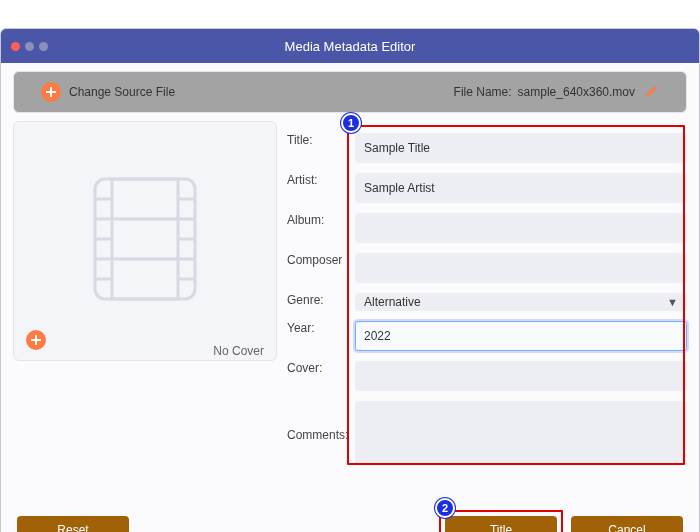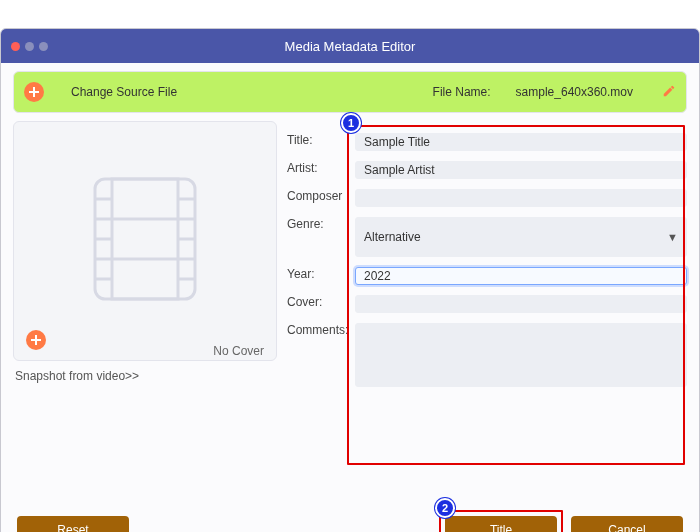--- a/index.html
+++ b/index.html
@@ -14,23 +14,23 @@
     padding: 0 10px;
   }
   .traffic { display: flex; gap: 5px; }
   .dot { width: 9px; height: 9px; border-radius: 50%; }
   .dot.red { background: #ff5f56; }
   .dot.grey { background: #8a8fbc; }
   .title { position: absolute; left: 0; right: 0; text-align: center; color: #fff; font-size: 13px; font-weight: 500; pointer-events: none; }
 
   .toolbar {
     height: 42px; margin: 8px 12px 4px 12px;
-    background: #bef264; border: 1px solid #e3e4ec; border-radius: 6px;
-    display: flex; align-items: center; padding: 0 10px;
-    font-size: 12px; color: #444; gap: 19px;
+    background: #a3a3a3; border: 1px solid #e3e4ec; border-radius: 6px;
+    display: flex; align-items: center; padding: 0 27px;
+    font-size: 12px; color: #444;
   }
   .plus-badge {
     width: 20px; height: 20px; border-radius: 50%; background: #ff7a45;
     display: inline-flex; align-items: center; justify-content: center;
     margin-right: 8px;
   }
   .plus-badge svg { stroke: #fff; }
   .toolbar .src { font-weight: 500; color: #333; }
   .toolbar .spacer { flex: 1; }
   .toolbar .fname-label { color: #333; margin-right: 6px; }
@@ -64,32 +64,32 @@
   }
   .step-badge {
     position: absolute; width: 20px; height: 20px; border-radius: 50%;
     background: #1c2fe0; border: 2px solid #fff; box-shadow: 0 0 0 1px #1c2fe0;
     color: #fff; font-size: 11px; font-weight: 700;
     display: flex; align-items: center; justify-content: center; z-index: 4;
   }
 
   .form { padding-top: 12px; }
   .row { display: flex; align-items: flex-start; margin-bottom: 10px; font-size: 12px; }
-  .row.tall { align-items: flex-start; }
+  .row.tall { align-items: center; }
   .lab { width: 70px; color: #444; padding-left: 2px; }
   .ctl { flex: 1; }
 
   input.txt, .select, textarea.ta {
     width: 100%; background: #eceef3; border: 1px solid #eceef3;
     border-radius: 3px; font-size: 12px; color: #333;
     padding: 6px 8px; outline: none;
   }
-  input.txt { height: 18px; }
+  input.txt { height: 30px; }
   input.txt.focused { border: 1px solid #7aa7ff; background: #f7faff; box-shadow: 0 0 0 2px rgba(122,167,255,.35); }
-  .select { height: 40px; display: flex; align-items: center; justify-content: space-between; cursor: pointer; }
+  .select { height: 18px; display: flex; align-items: center; justify-content: space-between; cursor: pointer; }
   .select .caret { color: #555; font-size: 11px; }
   textarea.ta { height: 64px; resize: none; }
 
   .footer {
     height: 48px; display: flex; align-items: center;
     padding: 0 16px 10px 16px; gap: 14px;
   }
   .footer .spacer { flex: 1; }
   .btn {
     min-width: 112px; height: 28px; border: none; border-radius: 4px;
@@ -155,35 +155,38 @@
             <line x1="88" y1="105" x2="105" y2="105"></line>
           </svg>
         </span>
         <span class="add plus-badge">
           <svg width="12" height="12" viewBox="0 0 12 12" stroke-width="2" fill="none">
               <path d="M6 1v10M1 6h10"></path>
             </svg>
         </span>
         <span class="nocover">No Cover</span>
       </div>
-      <div class="snapshot">Snapshot from video&gt;&gt;</div>
     </div>
 
     <div class="right">
       <div class="step-badge" style="left:56px; top:-8px;">1</div>
       <div class="hl-box"></div>
 
       <div class="form">
         <div class="row">
           <div class="lab">Title:</div>
           <div class="ctl"><input class="txt" type="text" value="Sample Title" style=""></div>
         </div>
         <div class="row">
           <div class="lab">Artist:</div>
           <div class="ctl"><input class="txt" type="text" value="Sample Artist" style=""></div>
+        </div>
+        <div class="row">
+          <div class="lab">Album:</div>
+          <div class="ctl"><input class="txt" type="text" value="" style=""></div>
         </div>
         <div class="row">
           <div class="lab">Composer</div>
           <div class="ctl"><input class="txt" type="text" value="" style=""></div>
         </div>
         <div class="row">
           <div class="lab">Genre:</div>
           <div class="ctl">
             <div class="select">
               <span>Alternative</span>

